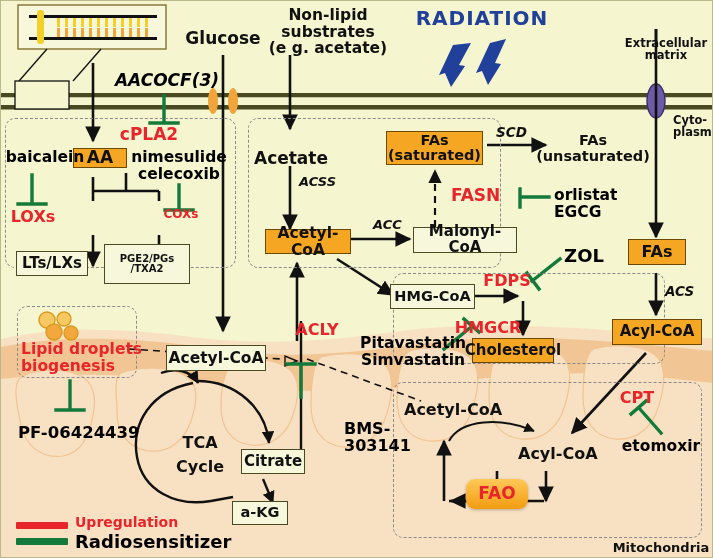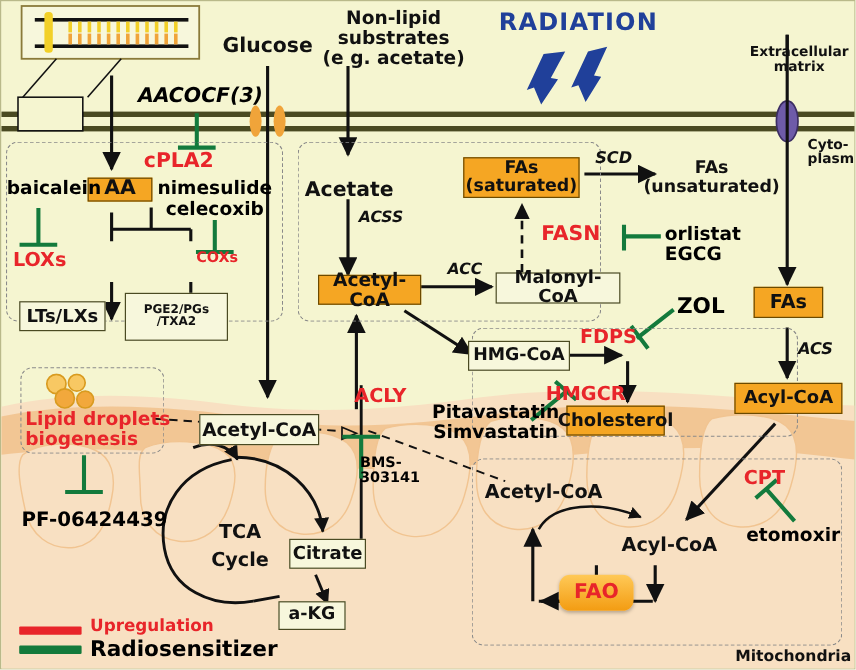--- a/index.html
+++ b/index.html
@@ -301,21 +301,21 @@
   <div class="lbl red" style="left:20px;top:340px;font-size:15.5px;">Lipid droplets
 biogenesis</div>
   <div class="lbl green" style="left:17px;top:423px;font-size:16.5px;">PF-06424439</div>
 
   <div class="box" style="left:165px;top:344px;width:100px;height:26px;font-size:15.5px;">Acetyl-CoA</div>
   <div class="lbl center" style="left:199px;top:430px;font-size:16px;text-align:center;line-height:1.5;">TCA
 Cycle</div>
   <div class="box" style="left:240px;top:448px;width:64px;height:25px;font-size:15px;">Citrate</div>
   <div class="box" style="left:231px;top:500px;width:56px;height:24px;font-size:14.5px;">a-KG</div>
   <div class="lbl red center" style="left:316px;top:320px;font-size:16px;">ACLY</div>
-  <div class="lbl green" style="left:299px;top:378px;font-size:12px;">BMS-
+  <div class="lbl green" style="left:299px;top:419px;font-size:16px;padding-left:44px;">BMS-
 303141</div>
 
   <div class="box orange" style="left:627px;top:238px;width:58px;height:26px;font-size:16px;">FAs</div>
   <div class="lbl ital" style="left:664px;top:283px;font-size:13.5px;">ACS</div>
   <div class="box orange" style="left:611px;top:318px;width:90px;height:26px;font-size:15px;">Acyl-CoA</div>
   <div class="lbl red center" style="left:636px;top:388px;font-size:16px;">CPT</div>
   <div class="lbl green center" style="left:660px;top:437px;font-size:15.5px;">etomoxir</div>
 
   <div class="lbl" style="left:403px;top:400px;font-size:16px;">Acetyl-CoA</div>
   <div class="lbl" style="left:517px;top:444px;font-size:16px;">Acyl-CoA</div>

